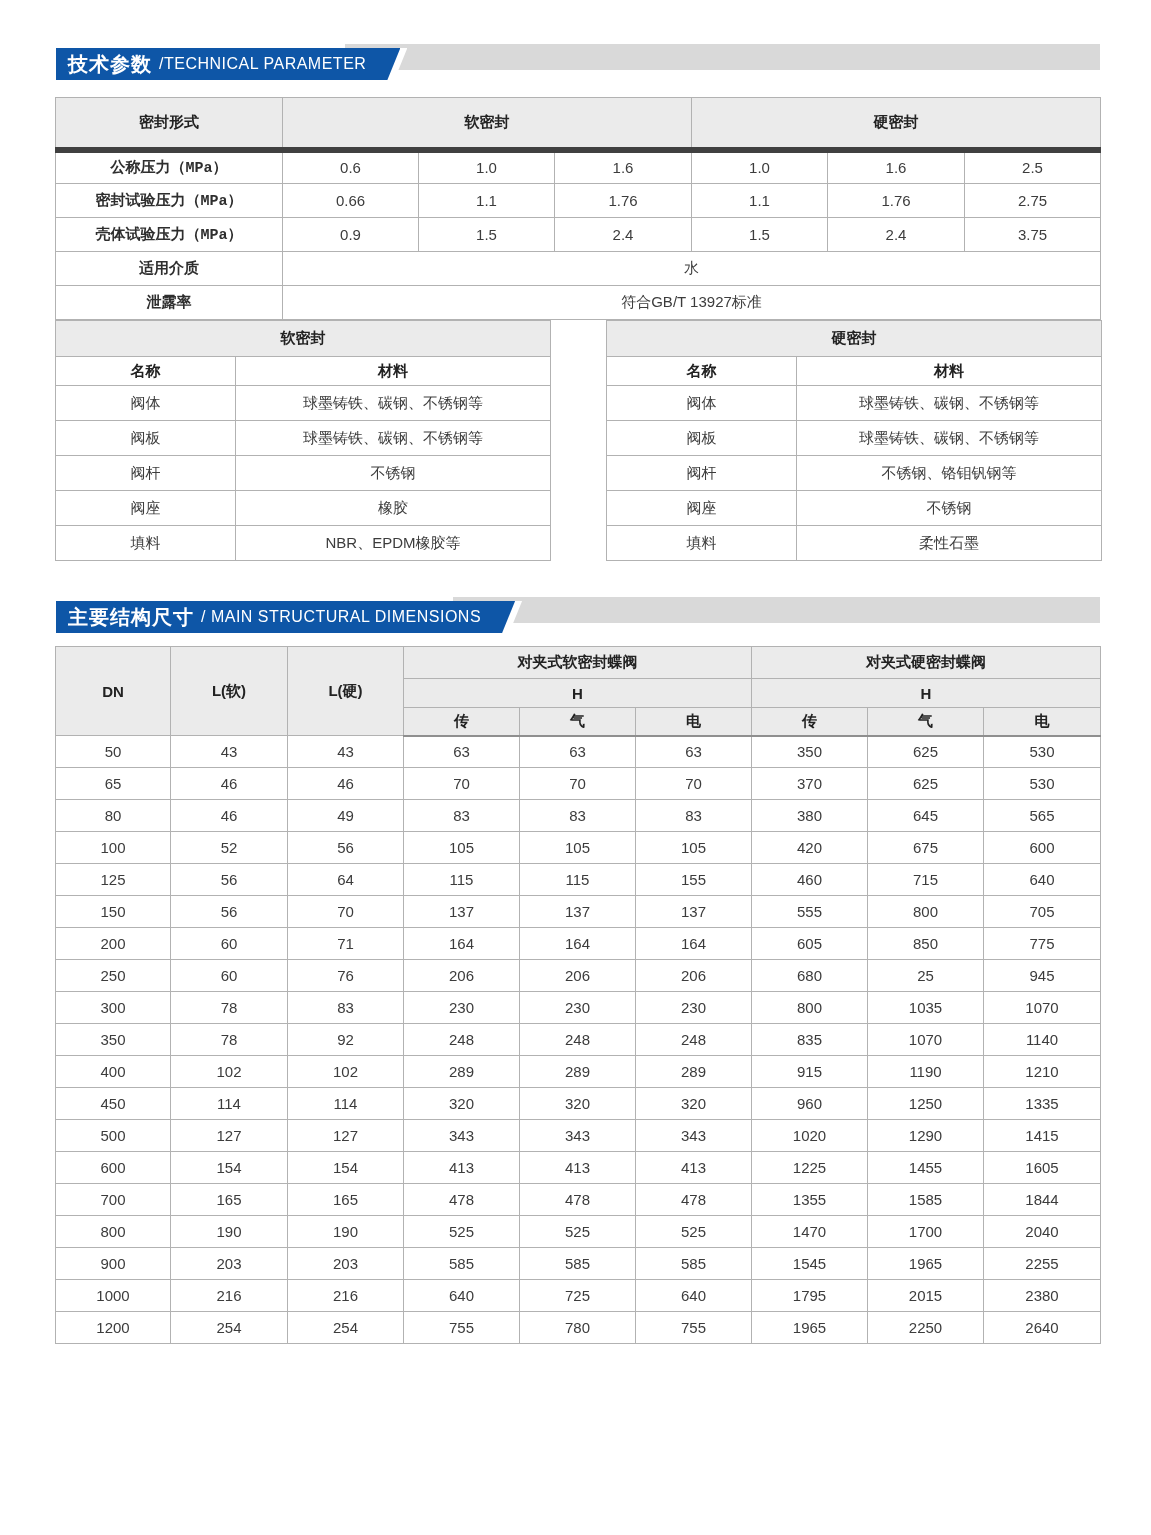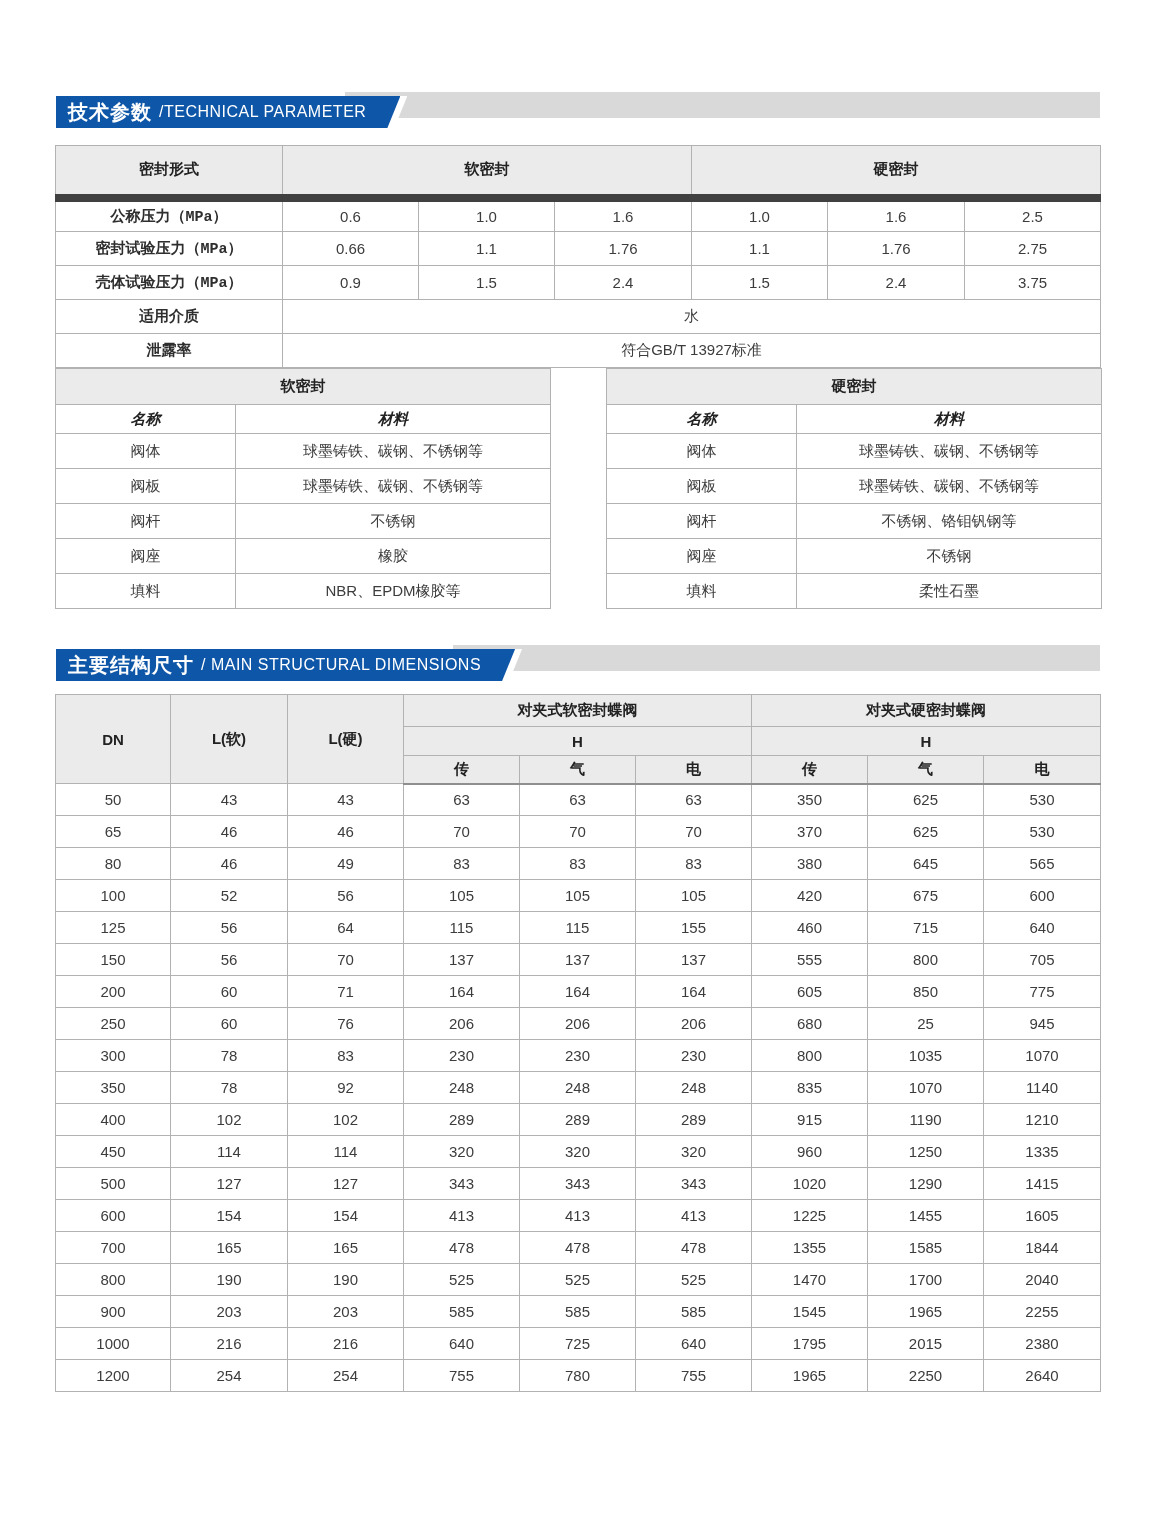--- a/index.html
+++ b/index.html
@@ -3,21 +3,21 @@
 <meta charset="utf-8">
 <style>
   * { box-sizing: border-box; margin: 0; padding: 0; }
   html, body { background: #ffffff; }
   body {
     width: 1151px; height: 1535px;
     font-family: "Liberation Sans", "DejaVu Sans", sans-serif;
     color: #3c3c3c;
     overflow: hidden;
   }
-  .content { margin-left: 55px; width: 1045px; padding-top: 44px; margin-top: 48px; }
+  .content { margin-left: 55px; width: 1045px; padding-top: 44px; }
 
   
   .banner { position: relative; height: 36px; }
   .banner-gray {
     position: absolute; top: 0; right: 0; height: 26px;
     background: #d9d9d9;
   }
   .banner-blue-outer {
     position: absolute; top: 4px; left: 1px; height: 32px;
     background: #ffffff; padding-right: 7px; display: flex;
@@ -45,28 +45,28 @@
   
   table { border-collapse: collapse; table-layout: fixed; width: 1045px; font-size: 15px; }
   td {
     border: 1px solid #b2b2b2; text-align: center; vertical-align: middle;
     color: #3c3c3c; overflow: hidden; white-space: nowrap;
   }
   .hd { background: #ebebeb; font-weight: bold; color: #222222; }
   .lbl { font-weight: bold; color: #2e2e2e; font-family: Liberation Mono, monospace; }
 
   
-  .tech-table tr.r-head td { height: 52px; border-bottom: 8px solid #404040; }
+  .tech-table tr.r-head td { height: 52px; border-bottom: 6px solid #404040; }
   .tech-table td { height: 34px; }
 
   
   .materials-wrap { display: flex; gap: 55px; }
   .mat-table { width: 495px; }
   .mat-table tr.r-title td { height: 36px; }
-  .mat-table tr.r-sub td { height: 29px; font-style: italic; }
+  .mat-table tr.r-sub td { height: 29px; }
   .mat-table td { height: 35px; }
 
   
   .dim-table tr.r-h1 td { height: 32px; }
   .dim-table tr.r-h2 td { height: 29px; }
   .dim-table tr.r-h3 td { height: 28px; border-bottom: 2px solid #8f8f8f; }
   .dim-table td { height: 32px; }
 </style>
 </head>
 <body>

